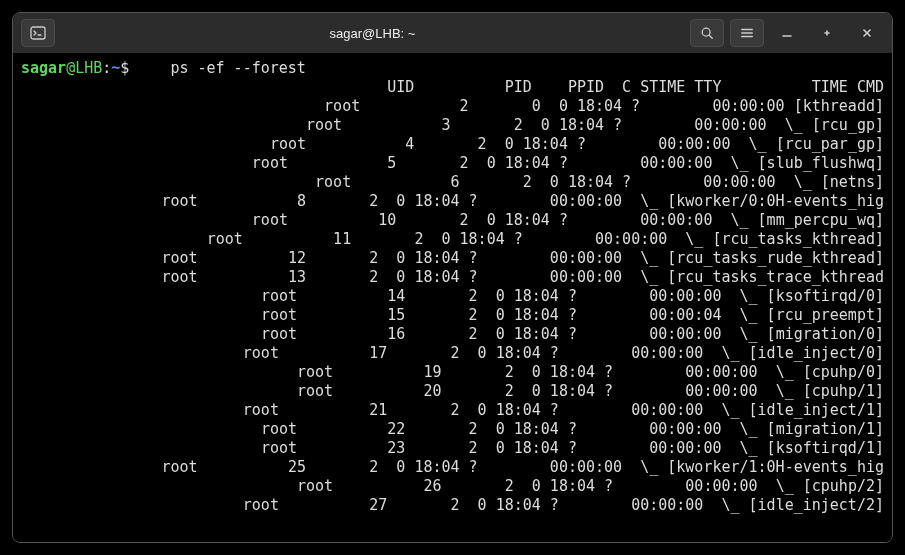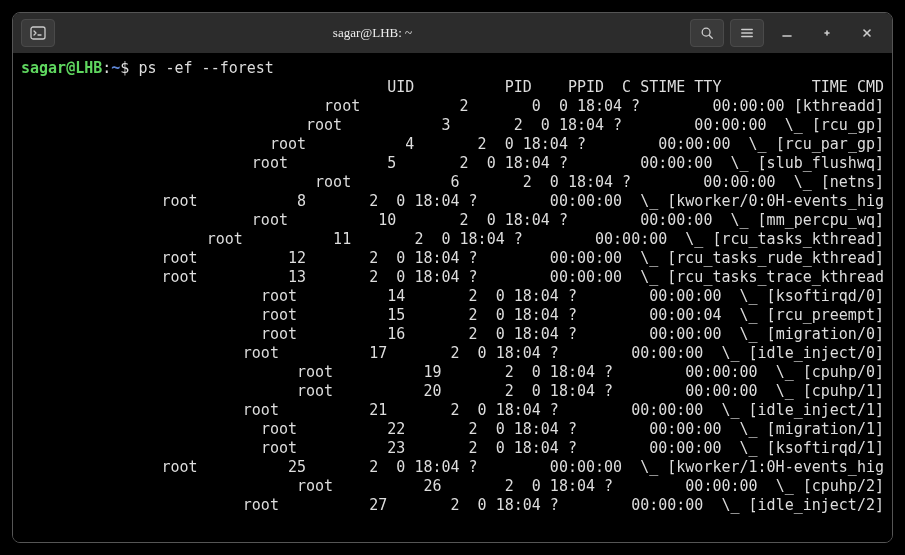--- a/index.html
+++ b/index.html
@@ -41,38 +41,38 @@
     }
     .tb-btn.boxed {
       background: #3a3a3a;
       border: 1px solid #4a4a4a;
     }
     .tb-title {
       flex: 1;
       text-align: center;
       color: #eee;
       font-size: 13px;
-      font-family: Liberation Serif, serif;
+      font-family: Liberation Sans, sans-serif;
     }
     .terminal {
       flex: 1;
       background: #000;
       padding: 6px 8px;
       color: #ddd;
       font-size: 15px;
       line-height: 19px;
       white-space: pre;
       overflow: hidden;
     }
     .prompt-user { color: #5fd75f; font-weight: bold; margin-top: 48px; }
-    .prompt-host { color: #5fd75f; font-weight: bold; }
+    .prompt-host { color: #5fd75f; font-weight: normal; }
     .prompt-colon { color: #ddd; }
     .prompt-path { color: #5f87d7; font-weight: bold; }
     .prompt-dollar { color: #ddd; }
-    .cmd { color: #ddd; }
+    .cmd { color: #ddd; margin-left: 32px; }
     .row { color: #ddd; text-align: right; }
     svg { display: block; }
   </style>
 </head>
 <body>
 
 <div class="window">
   <div class="titlebar">
     <div class="tb-btn boxed">
       <svg width="16" height="16" viewBox="0 0 16 16">

